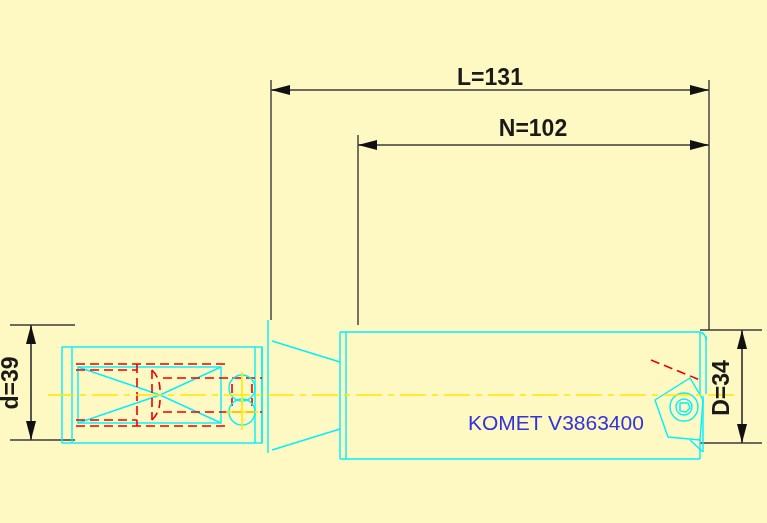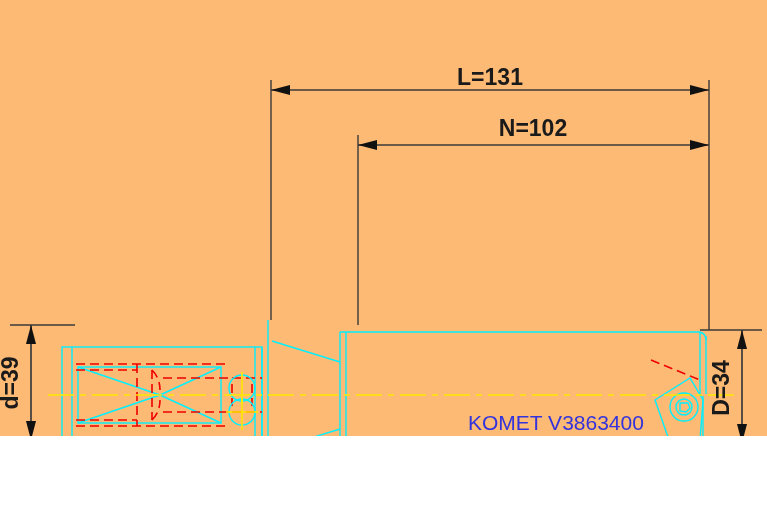--- a/index.html
+++ b/index.html
@@ -6,22 +6,22 @@
     margin: 0;
     padding: 0;
     background: #ffffff;
   }
   body {
     font-family: "Liberation Sans", sans-serif;
   }
   #drawing-root {
     position: relative;
     width: 767px;
-    height: 436px;
-    background: #fdba74;
+    height: 523px;
+    background: #fef9c3;
     overflow: hidden;
   }
   #cad-svg {
     position: absolute;
     top: 0;
     left: 0;
     width: 767px;
     height: 523px;
     display: block;
   }

